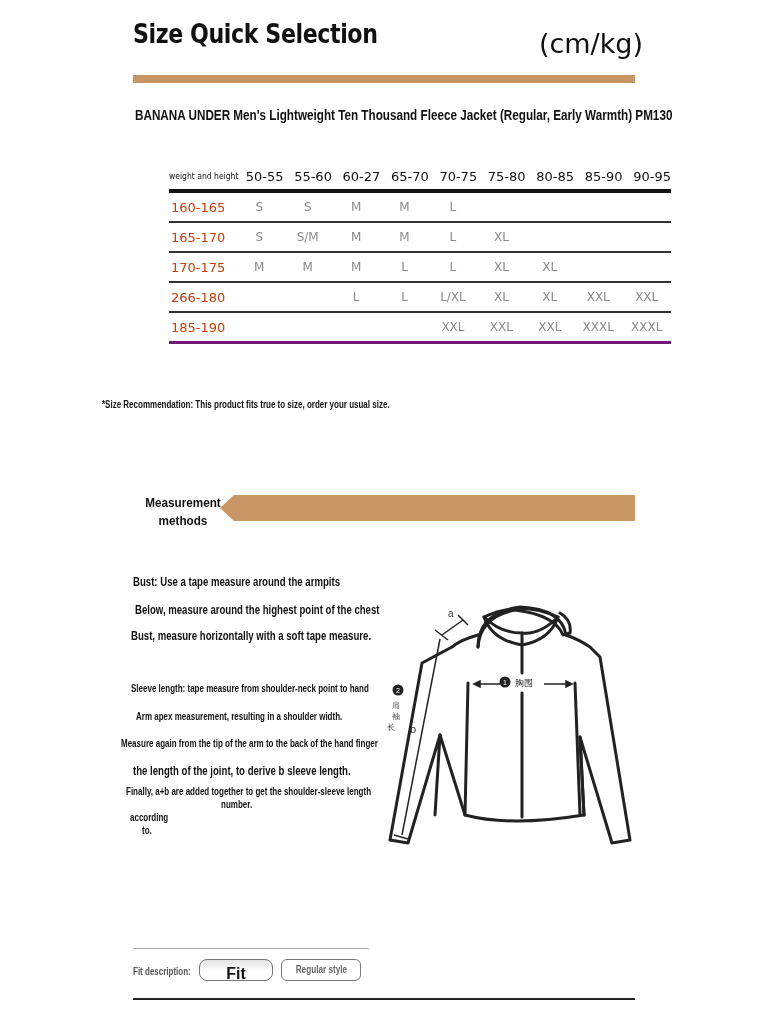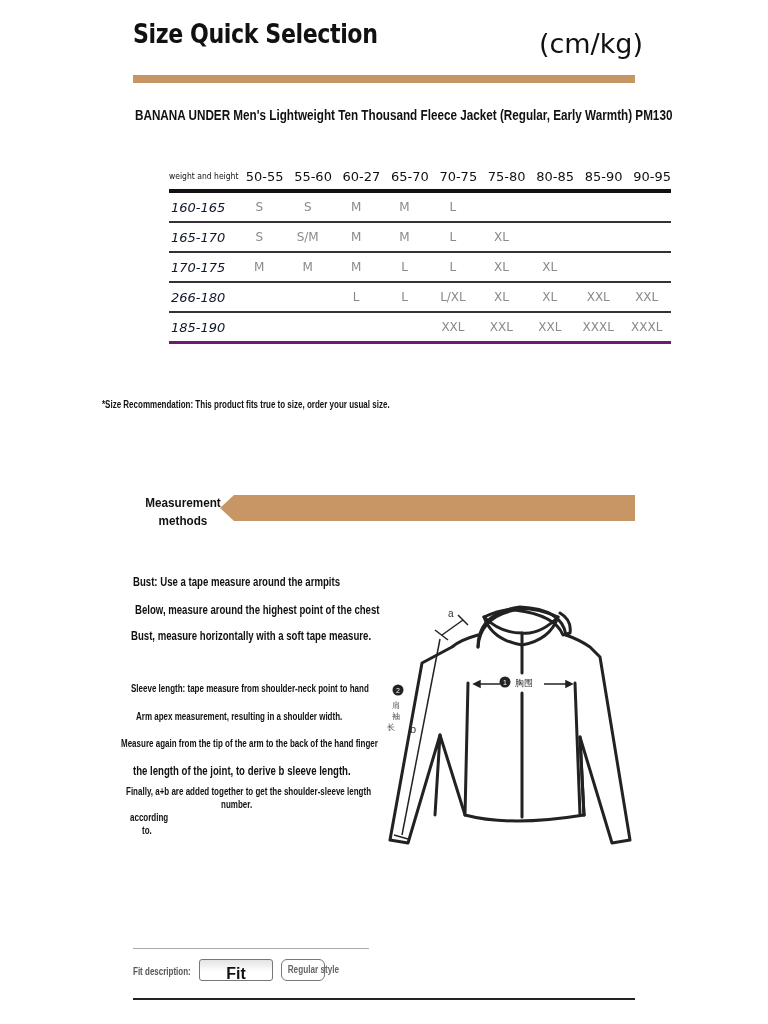--- a/index.html
+++ b/index.html
@@ -7,42 +7,42 @@
   .abs { position:absolute; }
   .title { left:133px; top:18px; font-size:27px; font-weight:bold; letter-spacing:-0.5px; transform:scaleX(0.82); transform-origin:left top; font-family:"DejaVu Sans", sans-serif; font-weight:bold; }
   .unit { right:125px; top:28px; font-size:27px; font-family:"DejaVu Sans", sans-serif; }
   .accent-bar { left:133px; top:75px; width:502px; height:8px; }
   .product { left:135px; top:106px; font-size:15px; font-weight:bold; transform:scaleX(0.78); transform-origin:left top; white-space:nowrap; }
   table.size { position:absolute; left:133px; top:163px; width:502px; border-collapse:collapse; table-layout:fixed;margin-left:36px; }
   table.size th { font-weight:normal; font-size:13px; height:26px; padding:0; text-align:right; color:#111; font-family:"DejaVu Sans", sans-serif; }
   table.size th.corner { font-size:9px; text-align:left; transform:scaleX(0.85); transform-origin:left center; white-space:nowrap; }
   table.size thead tr { border-bottom:4px solid #111; }
   table.size td { height:28px; padding:0; text-align:center; font-size:12px; color:#8a8a8a; font-family:"DejaVu Sans", sans-serif; border-bottom:2px solid #333; }
-  table.size td.rowh { text-align:left; color:#0f172a; font-size:13px; padding-left:2px;font-style:italic; }
+  table.size td.rowh { text-align:left; color:#c2410c; font-size:13px; padding-left:2px; }
   table.size tbody tr:last-child td { border-bottom:3px solid #701a75; }
   .note { left:102px; top:399px; font-size:10px; font-weight:bold; transform:scaleX(0.8); transform-origin:left top; white-space:nowrap; }
   .mm-label { left:137px; top:494px; width:92px; text-align:center; font-size:13px; font-weight:bold; line-height:18px; transform:scaleX(0.9); }
   .mm-bar { left:220px; top:495px; width:415px; height:26px; clip-path:polygon(14px 0, 100% 0, 100% 100%, 14px 100%, 0 50%); }
   .txt { font-weight:bold; white-space:nowrap; transform:scaleX(0.8); transform-origin:left top; color:#111; }
   .t1 { left:133px; top:575px; font-size:12px; }
   .t2 { left:135px; top:603px; font-size:12px; }
   .t3 { left:131px; top:629px; font-size:12px; }
   .t4 { left:131px; top:683px; font-size:10px; }
   .t5 { left:136px; top:711px; font-size:10px; }
   .t6 { left:121px; top:738px; font-size:10px; }
   .t7 { left:133px; top:764px; font-size:12px; }
   .t8 { left:126px; top:786px; font-size:10px; }
   .t9 { left:221px; top:799px; font-size:10px; }
   .t10 { left:130px; top:812px; font-size:10px; }
   .t11 { left:142px; top:825px; font-size:10px; }
   .diagram { left:380px; top:595px; width:260px; height:260px; }
   .thin-rule { left:133px; top:948px; width:236px; height:1px; background:#aaa; }
   .fit-label { left:133px; top:966px; font-size:10px; color:#555; font-weight:bold; transform:scaleX(0.8); transform-origin:left top; white-space:nowrap; }
-  .fit-pill { left:199px; top:959px; width:74px; height:22px; border:1.5px solid #777; border-radius:3px; box-sizing:border-box; background:linear-gradient(#e4e4e4, #fff 60%); text-align:center; font-size:16px; font-weight:bold; line-height:28px; color:#111; }
-  .reg-pill { left:281px; top:959px; width:44px; height:22px; border:1.5px solid #777; border-radius:6px; box-sizing:border-box; text-align:center; font-size:10px; color:#666; line-height:20px; font-weight:bold; white-space:nowrap; }
+  .fit-pill { left:199px; top:959px; width:74px; height:22px; border:1.5px solid #777; border-radius:8px; box-sizing:border-box; background:linear-gradient(#e4e4e4, #fff 60%); text-align:center; font-size:16px; font-weight:bold; line-height:28px; color:#111; }
+  .reg-pill { left:281px; top:959px; width:80px; height:22px; border:1.5px solid #777; border-radius:6px; box-sizing:border-box; text-align:center; font-size:10px; color:#666; line-height:20px; font-weight:bold; white-space:nowrap; }
   .reg-pill span { display:inline-block; transform:scaleX(0.82); }
   .bottom-rule { left:133px; top:998px; width:502px; height:2px; background:#222; }
 </style>
 </head>
 <body>
 
 <div class="abs title">Size Quick Selection</div>
 <div class="abs unit">(cm/kg)</div>
 <div class="abs accent-bar" id="accentBar" style="background: rgb(200, 150, 100);"></div>
 <div class="abs product">BANANA UNDER Men's Lightweight Ten Thousand Fleece Jacket (Regular, Early Warmth) PM130</div>

